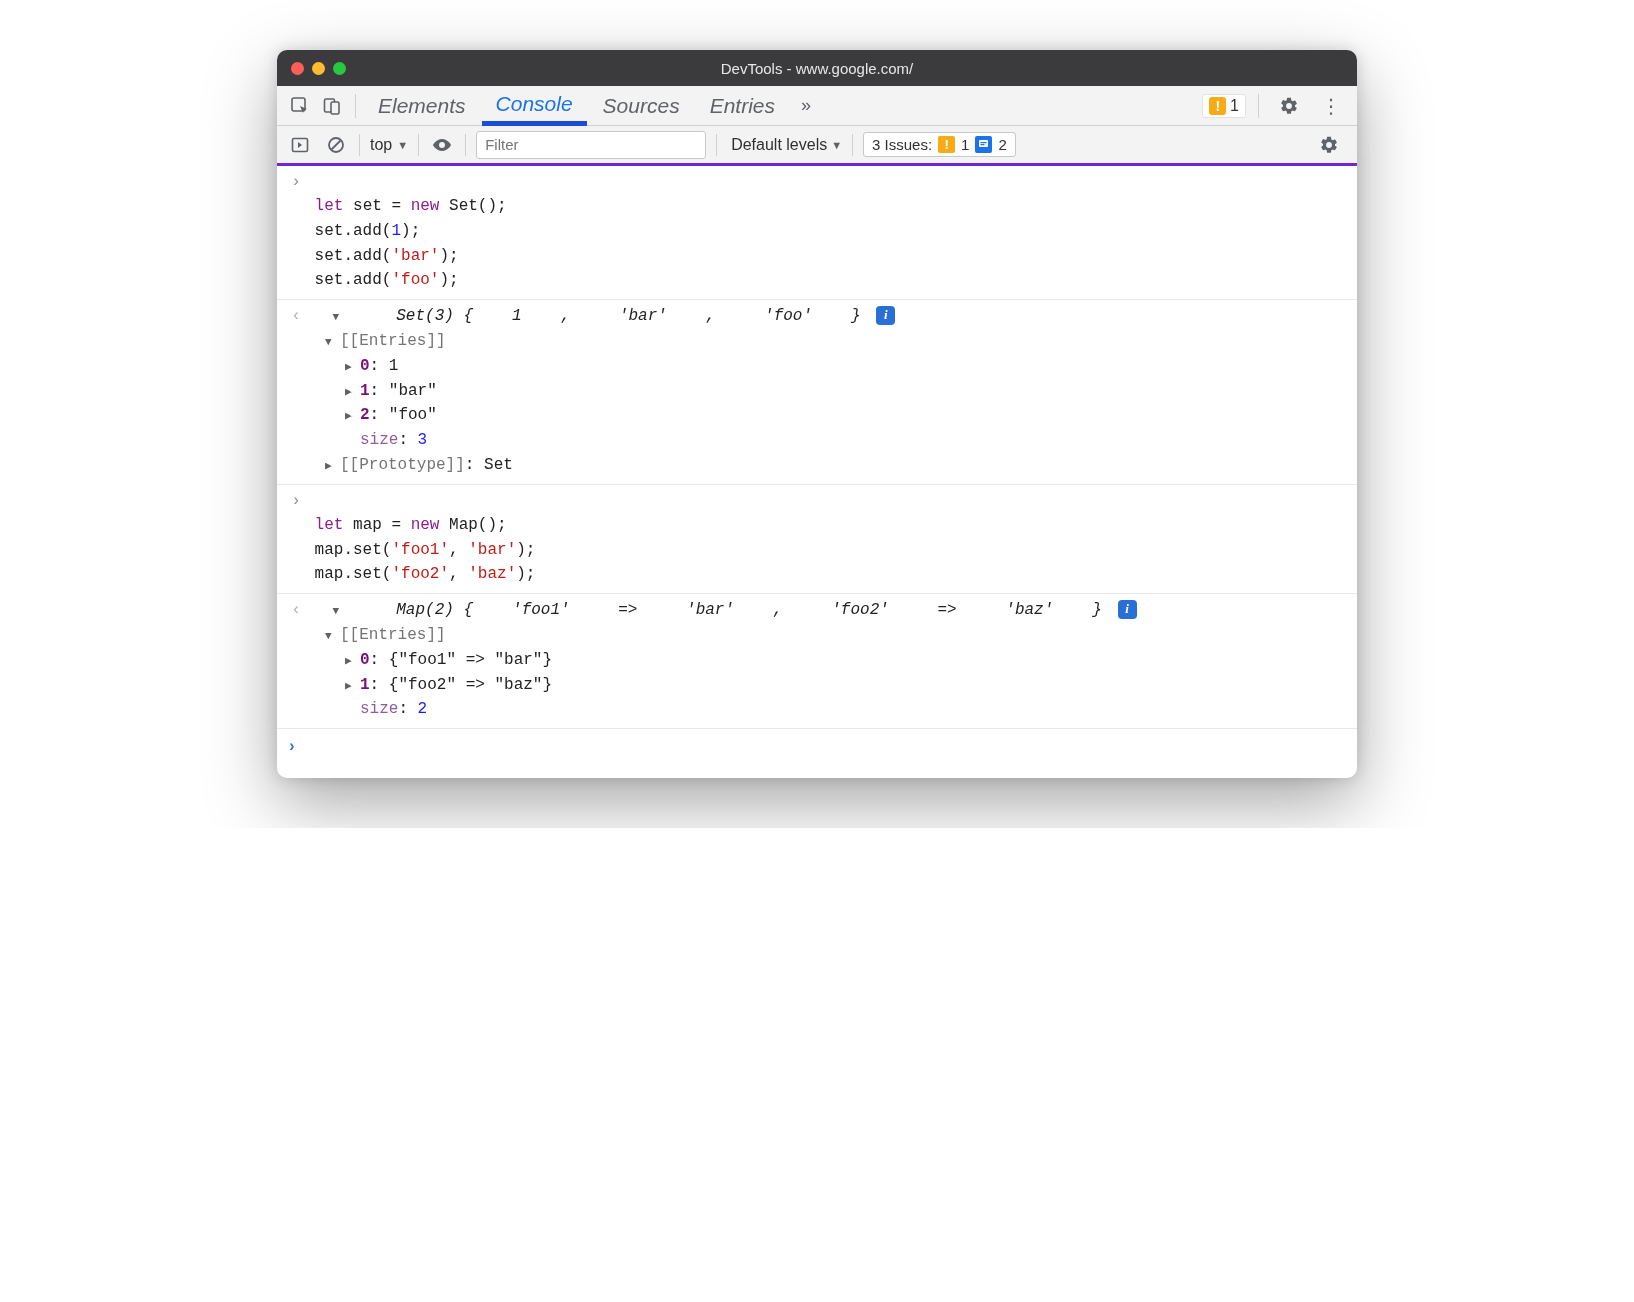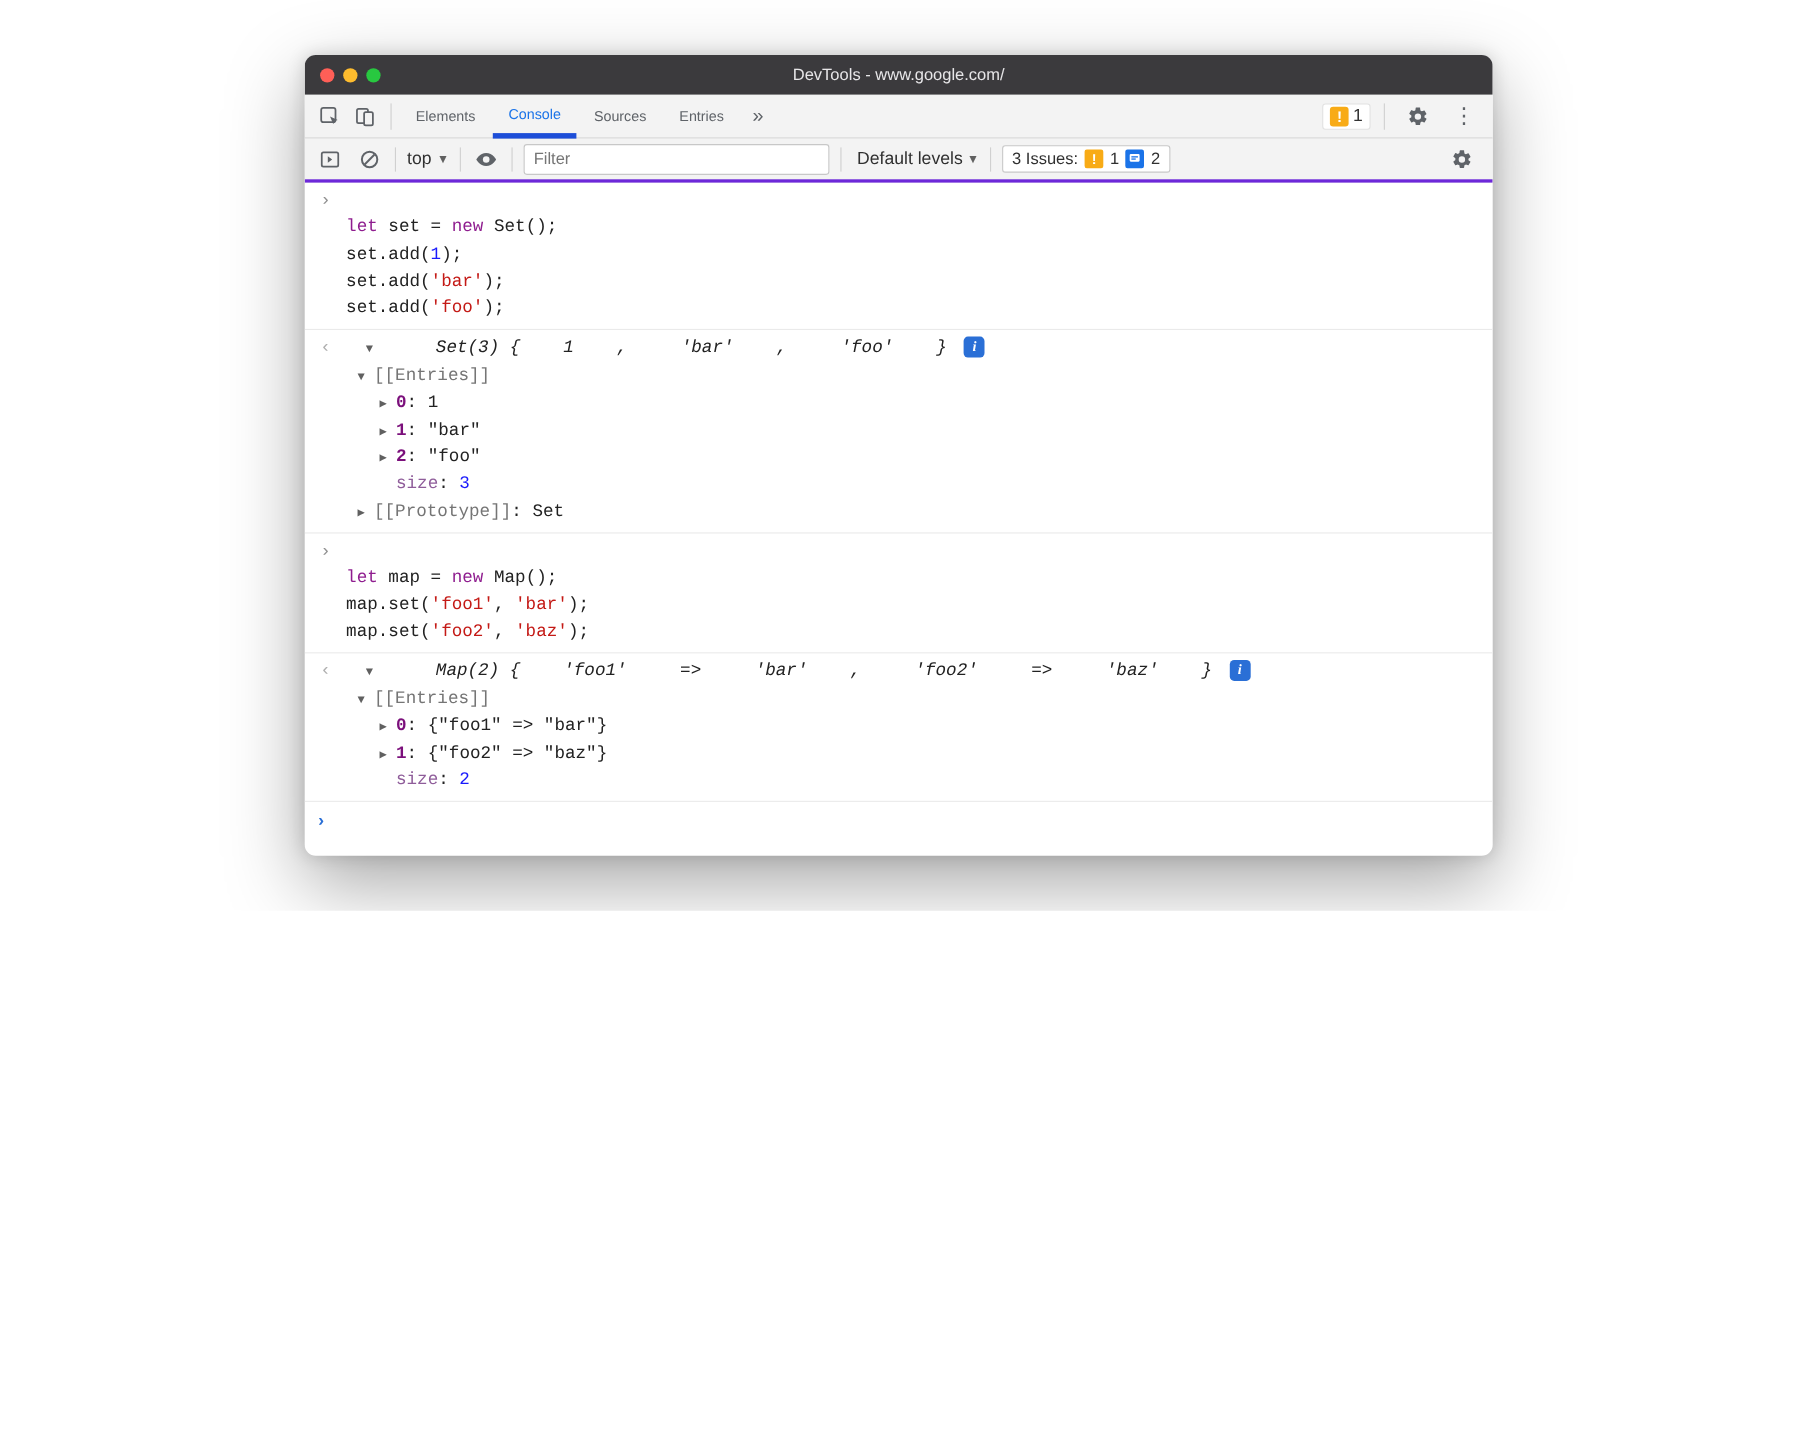--- a/index.html
+++ b/index.html
@@ -38,21 +38,21 @@
 .tabs {
   display: flex; align-items: center; height: 40px;
   border-bottom: 1px solid #d0d0d0; padding: 0 8px; gap: 2px;
   background: #f3f3f3;
 }
 .tab-icon-btn {
   width: 30px; height: 28px; display:flex; align-items:center; justify-content:center;
   color: #5f6368; cursor: pointer; border-radius: 2px;
 }
 .tab-sep { width:1px; background:#d0d0d0; height:24px; margin:0 6px; }
-.tab { padding: 0 14px; font-size: 13px; color: #5f6368; height:100%; display:flex; align-items:center; cursor:pointer; }
+.tab { padding: 0 14px; font-size: 21px; color: #5f6368; height:100%; display:flex; align-items:center; cursor:pointer;font-style:italic; }
 .tab.active { color: #1a73e8; border-bottom: 5px solid #1d4ed8; margin-bottom:-1px; }
 .tabs-right { margin-left:auto; display:flex; align-items:center; gap:6px; }
 .badge-warn {
   background:#f8ab16; color:#fff; border-radius:3px; padding:1px 6px; font-size:14px;
   display:flex; align-items:center; gap:4px; font-weight:600;
 }
 .badge-warn .glyph { font-weight:800; }
 .count-txt { color:#333; font-size:16px; margin-left:4px; }
 .gear { color:#5f6368; font-size:20px; padding:0 8px; cursor:pointer; }
 .dots3 { color:#5f6368; font-size:20px; padding:0 8px; cursor:pointer; }
@@ -60,21 +60,21 @@
 .toolbar {
   display:flex; align-items:center; height:40px; padding:0 10px;
   border-bottom:3px solid #6d28d9; gap:10px; background:#f3f3f3;
 }
 .tb-btn { width:26px; height:26px; display:flex; align-items:center; justify-content:center; color:#5f6368; cursor:pointer; }
 .tb-sep { width:1px; background:#d0d0d0; height:22px; }
 .top-select { font-size:16px; color:#303030; display:flex; align-items:center; gap:5px; cursor:pointer; }
 .caret-down { font-size:11px; color:#606060; }
 .eye-on { color:#505050; }
 .filter-input {
-  border:1px solid #c8c8c8; border-radius:3px; height:28px; width:278px; padding:0 8px; font-size:15px; background:#fff;
+  border:1px solid #c8c8c8; border-radius:3px; height:28px; width:230px; padding:0 8px; font-size:15px; background:#fff;
 }
 .levels { font-size:16px; color:#303030; display:flex; align-items:center; gap:4px; cursor:pointer; margin-left:4px; }
 .issues-box {
   border:1px solid #c8c8c8; border-radius:3px; padding:3px 8px; display:flex; align-items:center; gap:6px;
   font-size:15px; color:#303030; background:#fff;
 }
 .chip-warn { background:#f8ab16; color:#fff; border-radius:2px; font-size:13px; width:17px; height:17px; display:inline-flex; align-items:center; justify-content:center; font-weight:800; }
 .chip-info { background:#1a73e8; color:#fff; border-radius:2px; font-size:13px; width:17px; height:17px; display:inline-flex; align-items:center; justify-content:center; }
 .toolbar .gear-right { margin-left:auto; }
 

